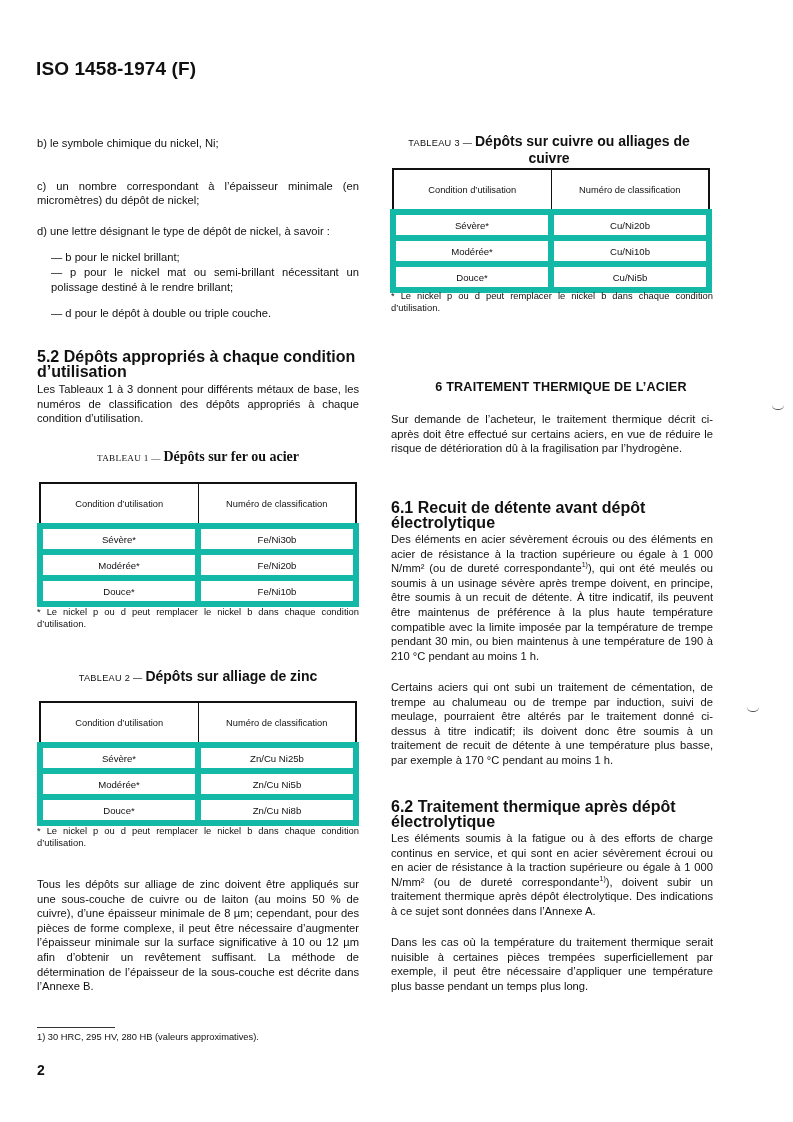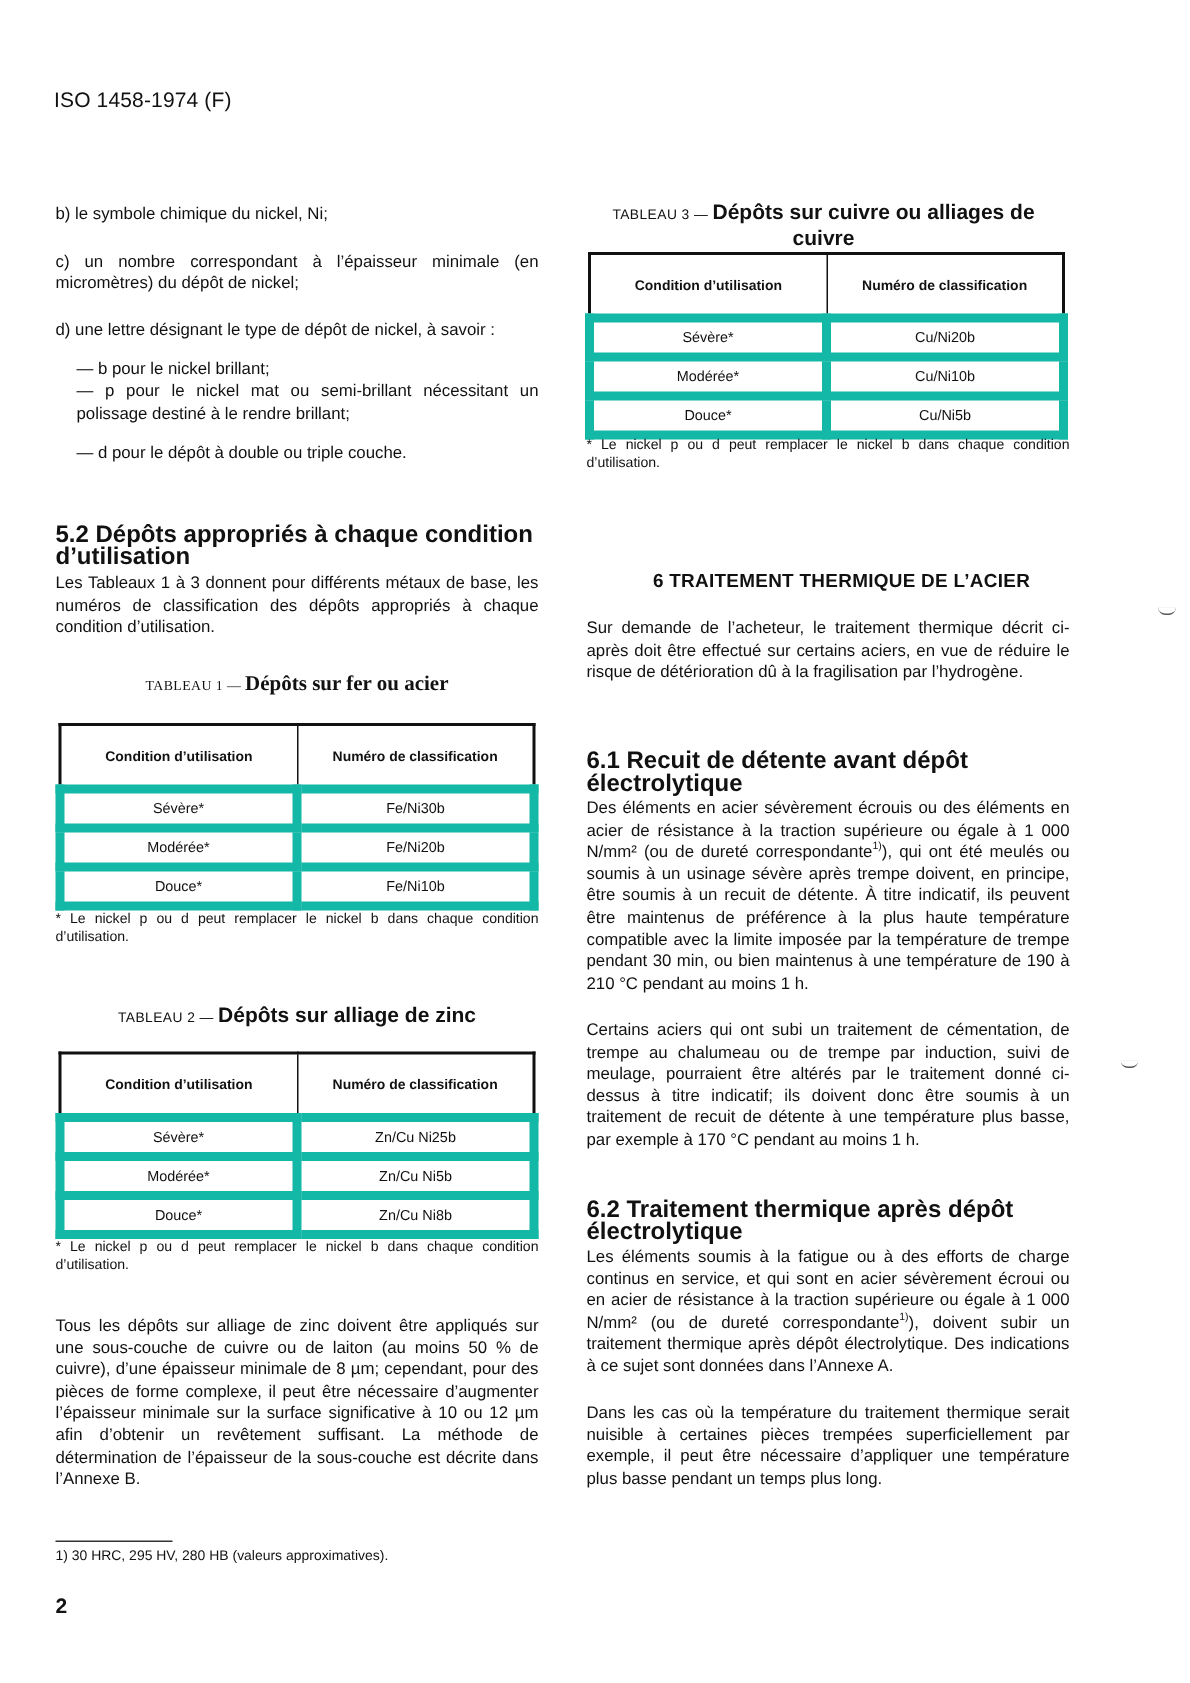--- a/index.html
+++ b/index.html
@@ -3,58 +3,58 @@
 <meta charset="utf-8">
 <style>
   html, body { margin: 0; padding: 0; background: #ffffff; }
   body {
     width: 793px; height: 1122px; position: relative; overflow: hidden;
     font-family: "Liberation Sans", "DejaVu Sans", sans-serif;
     color: #111;
   }
   .abs { position: absolute; }
   .header {
-    left: 36px; top: 58px; font-size: 14px; font-weight: normal; letter-spacing: 0.1px;
+    left: 36px; top: 58px; font-size: 19px; font-weight: bold; letter-spacing: 0.1px;
   }
   .col { position: absolute; width: 322px; font-size: 11.2px; line-height: 14.6px; }
   .col p { margin: 0; text-align: justify; }
   .left { left: 37px; }
   .right { left: 391px; }
   .item { margin: 0; }
   .dash { padding-left: 14px; }
   .h2 { font-weight: bold; font-size: 16px; }
   .h1 { font-weight: bold; font-size: 12.6px; letter-spacing: 0.2px; text-align: center; }
   .tcap { text-align: center; font-size: 9.2px; letter-spacing: 0.3px; }
   .tcap b { font-size: 14px; letter-spacing: 0; }
   table.t {
     position: absolute; border-collapse: collapse; font-size: 9.6px;
     border: 2px solid #111;
   }
   table.t th {
-    font-weight: bold; height: 37px; border: 1px solid #111; border-bottom: 2px solid #111;
+    font-weight: normal; height: 37px; border: 1px solid #111; border-bottom: 2px solid #111;
     font-size: 9.3px;
     margin-top: 10px;
   }
   table.t td {
     text-align: center; height: 20px; border: 6px solid #14b8a6; padding: 0;
   }
   .fn { font-size: 9.4px; line-height: 12.4px; text-align: justify; }
   .sup { font-size: 7px; vertical-align: super; line-height: 0; }
   .rule { position: absolute; left: 37px; top: 1027px; width: 78px; border-top: 1px solid #333; }
   .footnote { left: 37px; top: 1032px; font-size: 9.3px; }
   .pagenum { left: 37px; top: 1062px; font-size: 14px; font-weight: bold; }
   .mark { position: absolute; width: 12px; height: 4px; border-bottom: 1px solid #555; border-radius: 0 0 8px 8px; }
 </style>
 </head>
 <body>
 
 <div class="abs header">ISO 1458-1974 (F)</div>
 
 <div class="col left" style="top:136px;">
-  <p class="item" style="margin-bottom:17px;">b)  le symbole chimique du nickel, Ni;</p>
+  <p class="item" style="margin-bottom:28px;">b)  le symbole chimique du nickel, Ni;</p>
   <p class="item" style="margin-bottom:16px;">c)  un nombre correspondant à l’épaisseur minimale (en micromètres) du dépôt de nickel;</p>
   <p class="item" style="margin-bottom:12px;">d)  une lettre désignant le type de dépôt de nickel, à savoir :</p>
   <p class="dash" style="margin-bottom:0;">—  b pour le nickel brillant;</p>
   <p class="dash" style="margin-bottom:12px;">—  p pour le nickel mat ou semi-brillant nécessitant un polissage destiné à le rendre brillant;</p>
   <p class="dash">—  d pour le dépôt à double ou triple couche.</p>
 </div>
 
 <div class="col left h2" style="top:350px;">5.2   Dépôts appropriés à chaque condition d’utilisation</div>
 <div class="col left" style="top:382px;">
   <p>Les Tableaux 1 à 3 donnent pour différents métaux de base, les numéros de classification des dépôts appropriés à chaque condition d’utilisation.</p>

